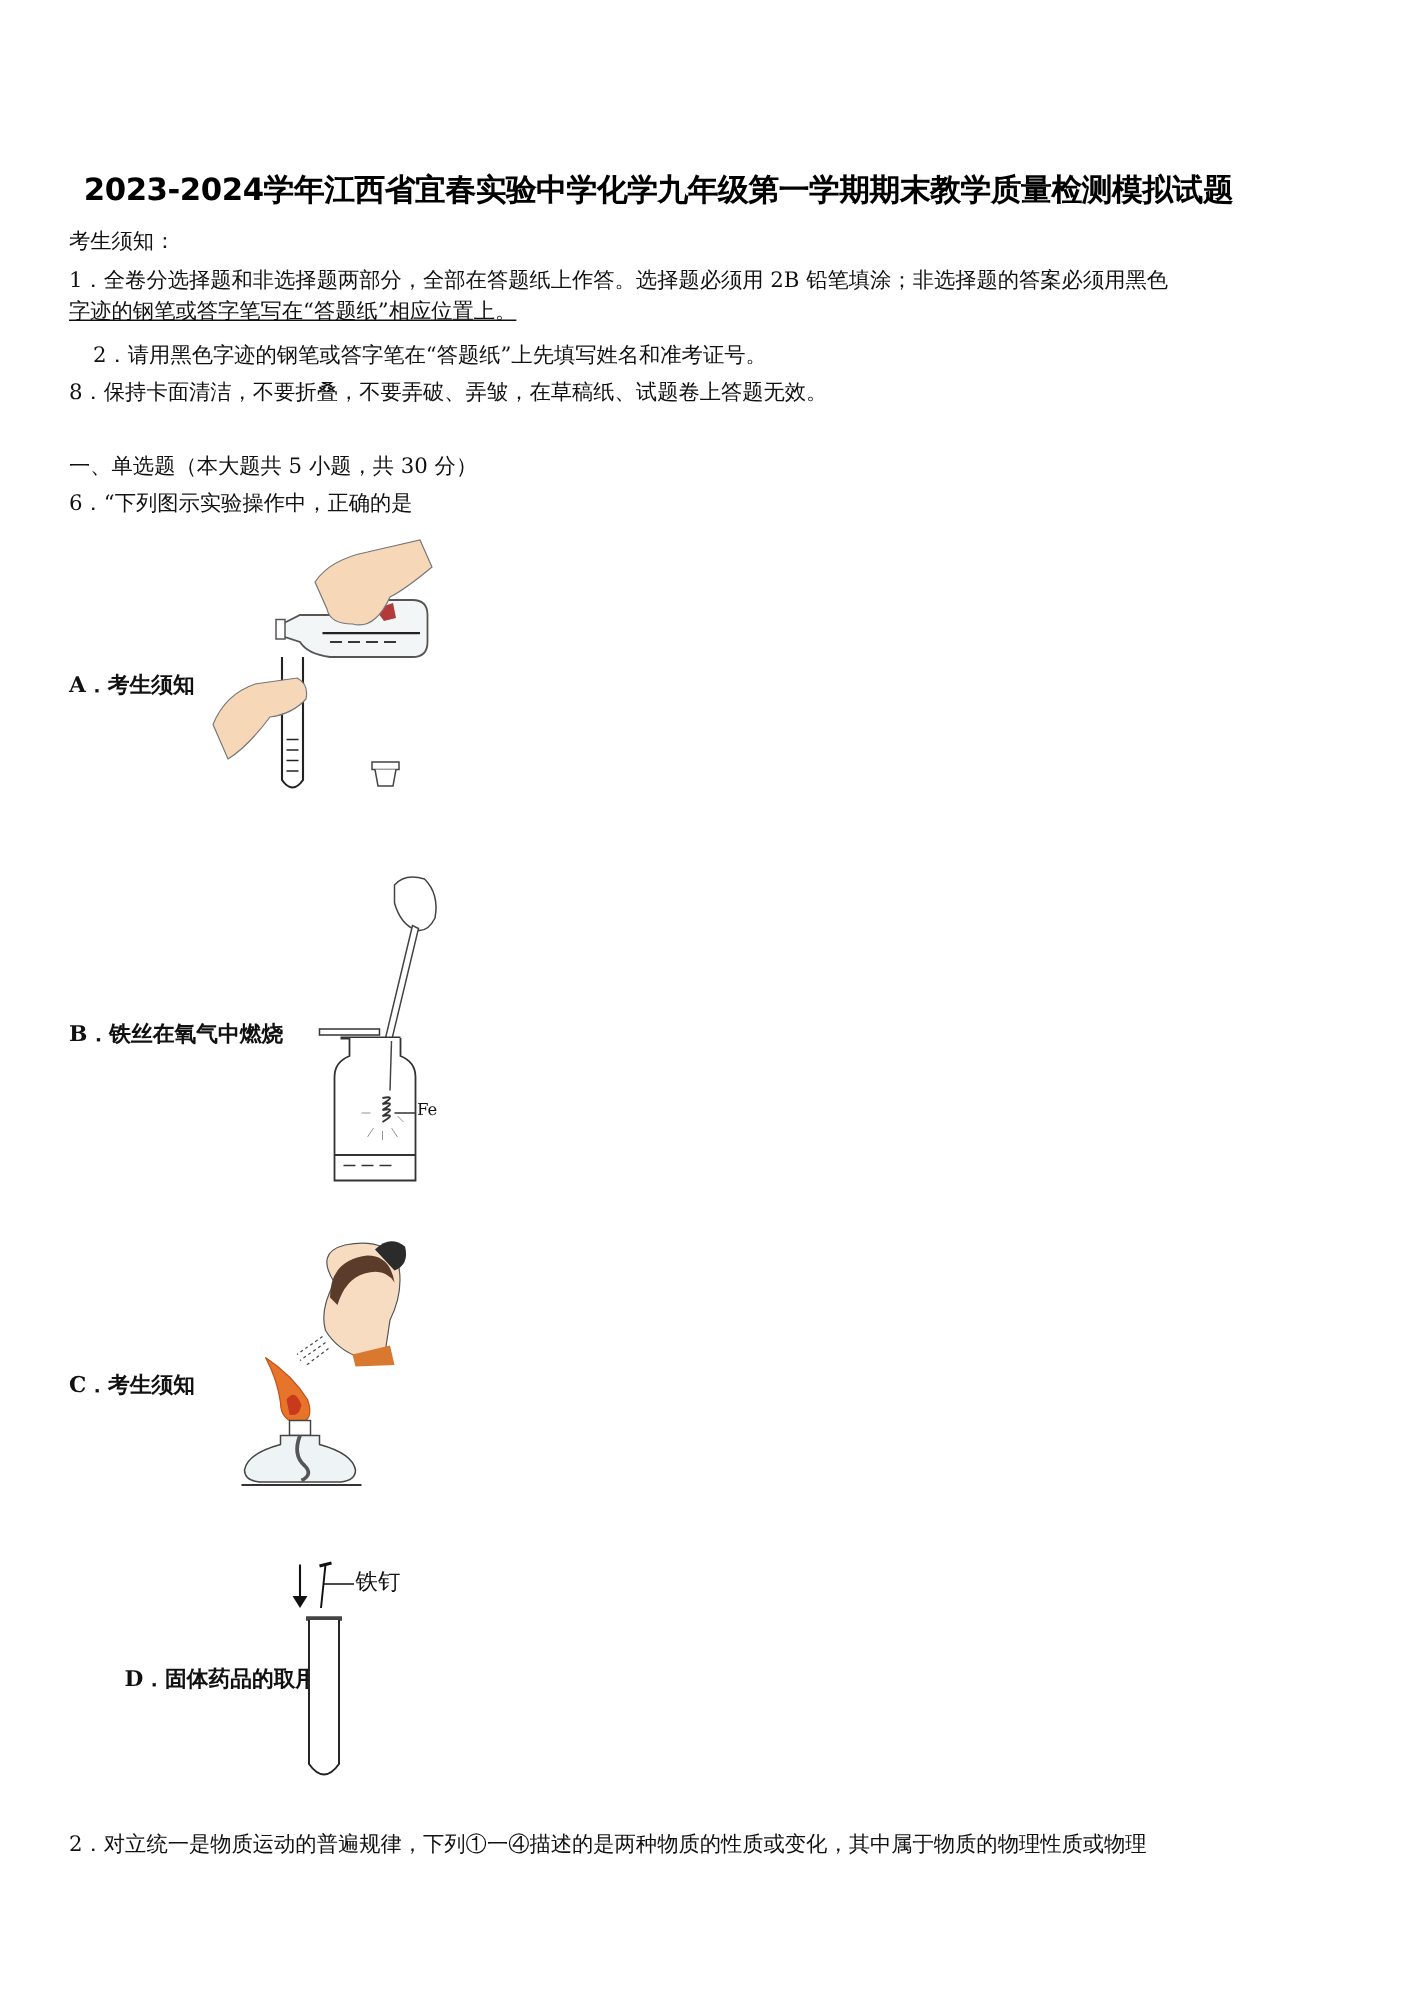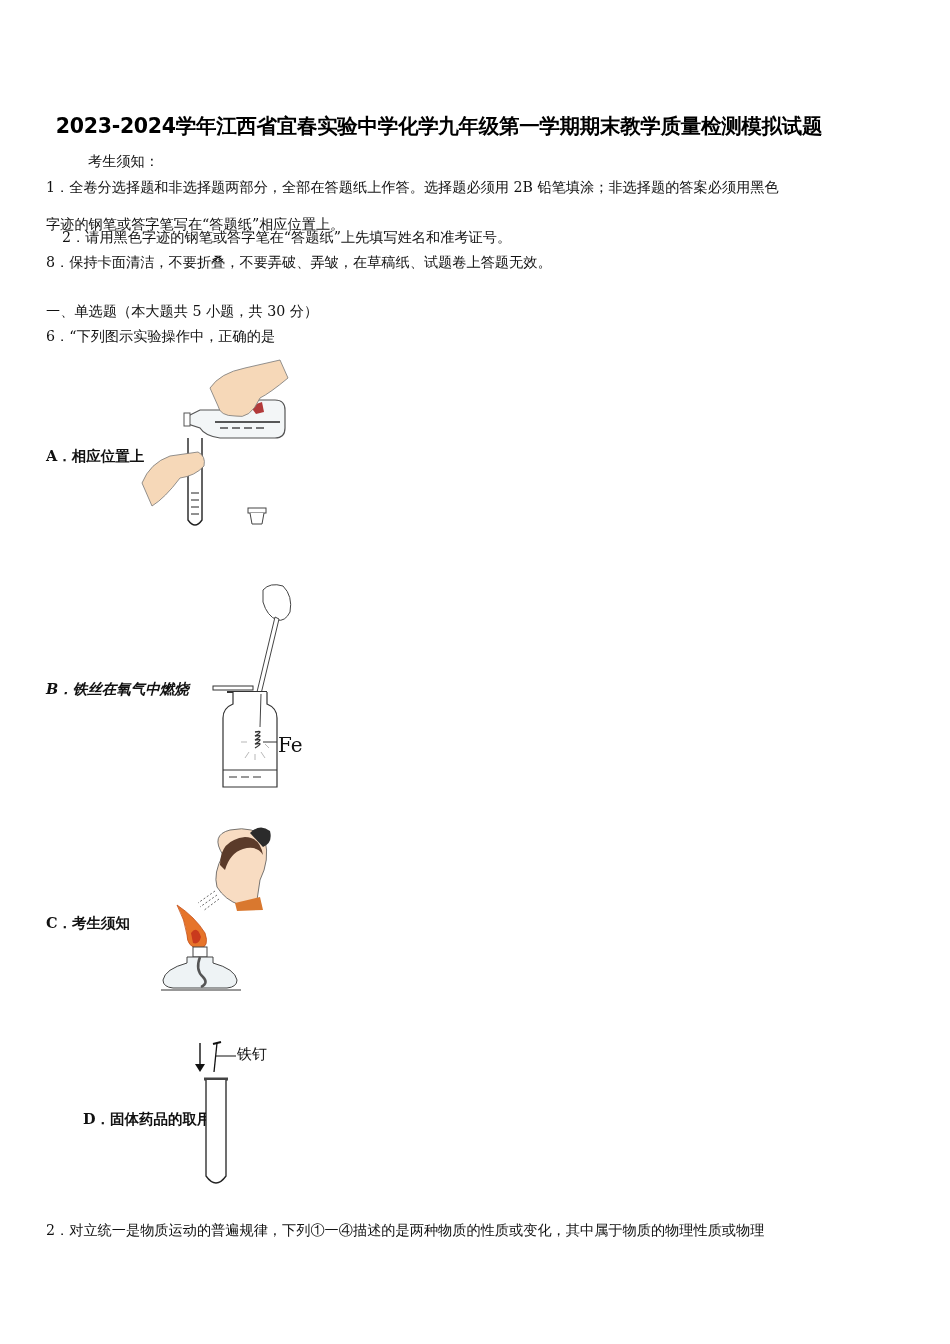--- a/index.html
+++ b/index.html
@@ -17,31 +17,31 @@
     }
     .line { left: 46px; font-size: 14.2px; line-height: 20px; white-space: nowrap; }
     .opt-label { font-size: 14.5px; font-weight: bold; white-space: nowrap; left: 46px; }
     svg { position: absolute; overflow: visible; }
   </style>
 </head>
 <body>
 
 <div class="abs title">2023-2024学年江西省宜春实验中学化学九年级第一学期期末教学质量检测模拟试题</div>
 
-<div class="abs line" style="top:151px;margin-left:42px;">考生须知：</div>
+<div class="abs line" style="top:151px;">考生须知：</div>
 <div class="abs line" style="top:177px;">1．全卷分选择题和非选择题两部分，全部在答题纸上作答。选择题必须用 2B 铅笔填涂；非选择题的答案必须用黑色</div>
-<div class="abs line" style="top:214px;">字迹的钢笔或答字笔写在“答题纸”相应位置上。</div>
+<div class="abs line" style="top:198px;text-decoration:underline;">字迹的钢笔或答字笔写在“答题纸”相应位置上。</div>
 <div class="abs line" style="top:227px;margin-left:16px;">2．请用黑色字迹的钢笔或答字笔在“答题纸”上先填写姓名和准考证号。</div>
 <div class="abs line" style="top:252px;">8．保持卡面清洁，不要折叠，不要弄破、弄皱，在草稿纸、试题卷上答题无效。</div>
 
 <div class="abs line" style="top:301px;">一、单选题（本大题共 5 小题，共 30 分）</div>
 
 <div class="abs line" style="top:326px;">6．“下列图示实验操作中，正确的是</div>
 
-<div class="abs opt-label" style="top:447px;">A．相应位置上</div>
+<div class="abs opt-label" style="top:447px;">A．考生须知</div>
 <svg style="left:140px; top:358px;" width="150" height="175" viewBox="0 0 150 175">
 
   <g>
     <path d="M48,58 L60,52 L80,52 Q90,42 110,42 L135,42 Q145,42 145,52 L145,70 Q145,80 135,80 L80,80 Q65,78 60,70 L48,66 Z" fill="#f3f6f7" stroke="#555" stroke-width="1.2"></path>
     <rect x="44" y="55" width="6" height="13" fill="#fff" stroke="#555" stroke-width="1"></rect>
     <line x1="75" y1="64" x2="140" y2="64" stroke="#222" stroke-width="1.5"></line>
     <line x1="80" y1="70" x2="88" y2="70" stroke="#222" stroke-width="1.2"></line>
     <line x1="92" y1="70" x2="100" y2="70" stroke="#222" stroke-width="1.2"></line>
     <line x1="104" y1="70" x2="112" y2="70" stroke="#222" stroke-width="1.2"></line>
     <line x1="116" y1="70" x2="124" y2="70" stroke="#222" stroke-width="1.2"></line>
@@ -59,21 +59,21 @@
   </g>
 
   <path d="M2,125 Q10,105 30,98 L58,94 Q66,98 64,108 Q55,118 40,120 Q25,140 12,148 Z" fill="#f6d8b8" stroke="#777" stroke-width="0.8"></path>
 
   <g>
     <rect x="108" y="150" width="18" height="5" fill="#fff" stroke="#444" stroke-width="1"></rect>
     <path d="M110,155 L112,166 L122,166 L124,155" fill="#fff" stroke="#444" stroke-width="1"></path>
   </g>
 </svg>
 
-<div class="abs opt-label" style="top:680px;font-style:italic;">B．铁丝在氧气中燃烧</div>
+<div class="abs opt-label" style="top:680px;">B．铁丝在氧气中燃烧</div>
 <svg style="left:205px; top:582px;" width="100" height="210" viewBox="0 0 100 210">
 
   <path d="M58,8 Q65,0 78,4 Q88,14 85,30 Q80,40 72,38 Q62,34 58,20 Z" fill="#fff" stroke="#444" stroke-width="1"></path>
   <path d="M70,35 L52,110 L56,112 L74,37 Z" fill="#fff" stroke="#444" stroke-width="1"></path>
 
   <rect x="8" y="104" width="40" height="4" fill="#fff" stroke="#333" stroke-width="1"></rect>
   <line x1="22" y1="110" x2="62" y2="110" stroke="#333" stroke-width="2"></line>
 
   <path d="M28,110 L28,122 Q18,126 18,136 L18,205 L72,205 L72,136 Q72,126 62,122 L62,110" fill="#fff" stroke="#333" stroke-width="1.2"></path>
   <line x1="18" y1="188" x2="72" y2="188" stroke="#333" stroke-width="1.2"></line>
@@ -85,21 +85,21 @@
   <path d="M50,150 Q60,148 50,154 Q60,152 50,158 Q60,156 50,162 Q60,160 50,166" fill="none" stroke="#333" stroke-width="1.3"></path>
   <g stroke="#888" stroke-width="0.6">
     <line x1="44" y1="170" x2="40" y2="176"></line>
       <line x1="50" y1="172" x2="50" y2="178"></line>
     <line x1="56" y1="170" x2="60" y2="176"></line>
       <line x1="42" y1="160" x2="36" y2="160"></line>
     <line x1="60" y1="162" x2="64" y2="166"></line>
   </g>
   <line x1="58" y1="160" x2="72" y2="160" stroke="#333" stroke-width="1"></line>
 </svg>
-<div class="abs" style="left:278px; top:733px; font-size:20px; font-family:'DejaVu Serif', serif;">Fe</div>
+<div class="abs" style="left:278px; top:733px; font-size:11px; font-family:'DejaVu Serif', serif;">Fe</div>
 
 <div class="abs opt-label" style="top:914px;">C．考生须知</div>
 <svg style="left:165px; top:825px;" width="110" height="170" viewBox="0 0 110 170">
 
   <g>
     <path d="M58,30 Q45,10 65,5 Q90,0 100,15 Q105,35 95,55 L92,75 L75,80 Q60,75 52,62 Q48,48 58,30 Z" fill="#f8dcc2" stroke="#555" stroke-width="0.8"></path>
     <path d="M55,40 Q55,15 80,12 Q95,12 98,30 Q92,20 78,24 Q65,28 60,45 Z" fill="#5b3b2a"></path>
     <path d="M85,8 Q95,-2 105,6 Q108,18 98,22 Z" fill="#2b2b2b"></path>
     <path d="M70,78 L95,72 L98,85 L72,86 Z" fill="#d9782f"></path>
   </g>

